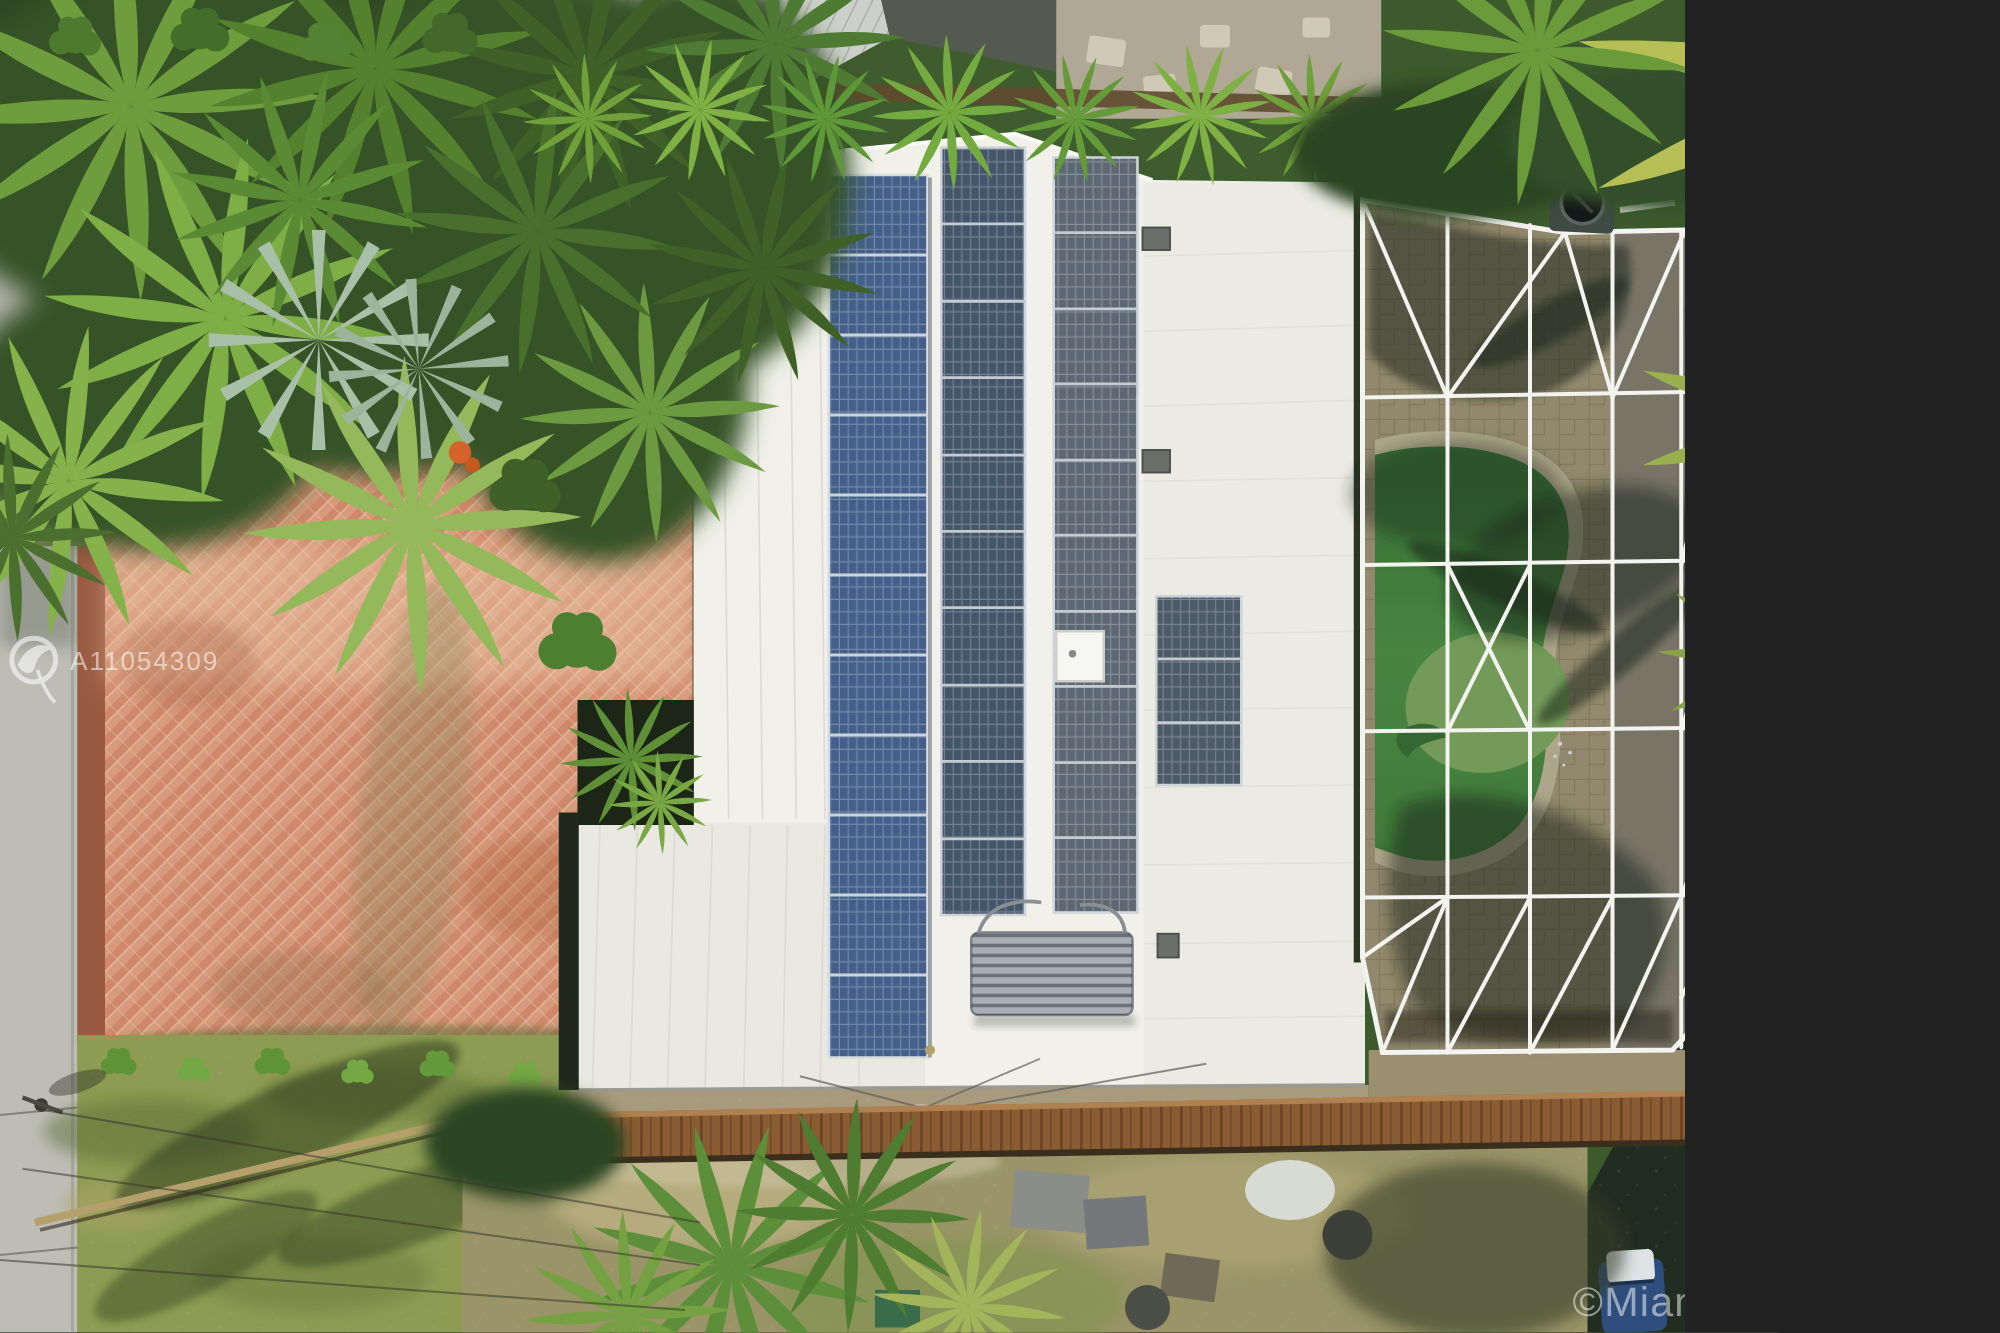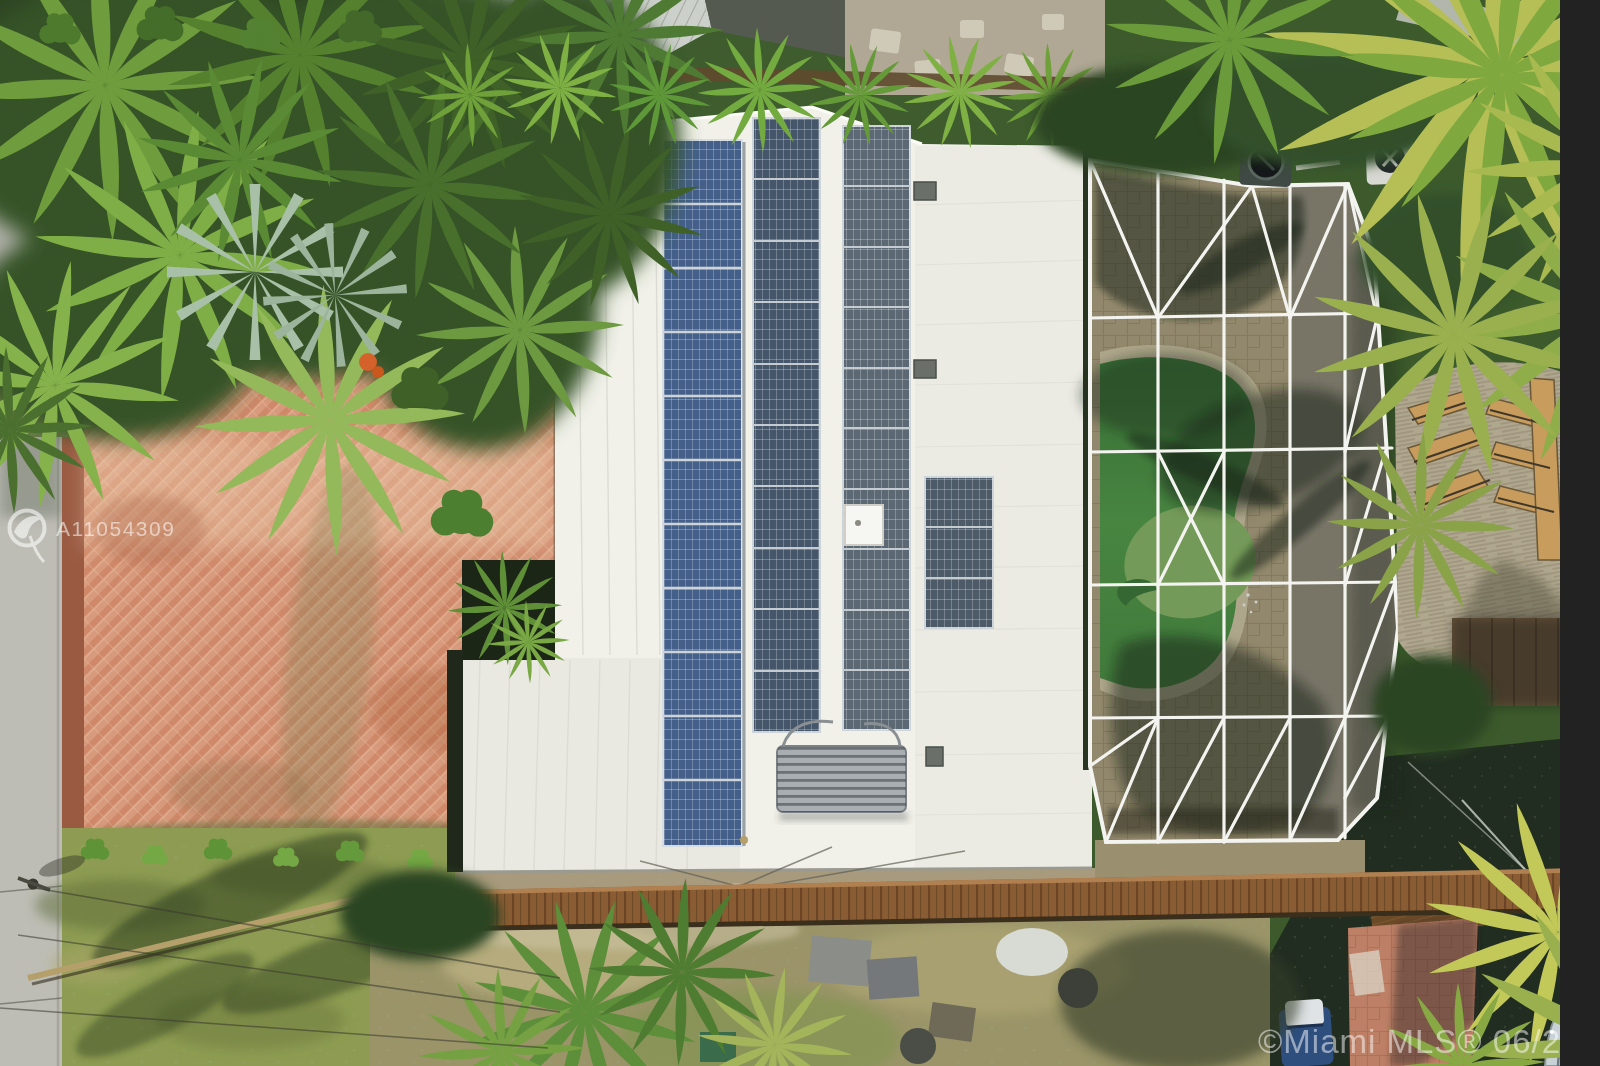--- a/index.html
+++ b/index.html
@@ -1,16 +1,16 @@
 <!DOCTYPE html>
 <html><head>
 <meta charset="utf-8">
 <style>
   html,body{margin:0;padding:0;background:#222;}
-  .stage{position:relative;width:1560px;height:1066px;overflow:hidden;font-family:"Liberation Sans",sans-serif;}
+  .stage{position:relative;width:1348px;height:1066px;overflow:hidden;font-family:"Liberation Sans",sans-serif;}
   svg{display:block}
   .wm{font-family:"Liberation Sans",sans-serif;}
 </style>
 </head>
 <body>
 
 <div class="stage">
 <svg width="1600" height="1066" viewBox="0 0 1600 1066" xmlns="http://www.w3.org/2000/svg">
 <defs>
   <pattern id="hb" width="14" height="14" patternUnits="userSpaceOnUse" patternTransform="rotate(45)">

